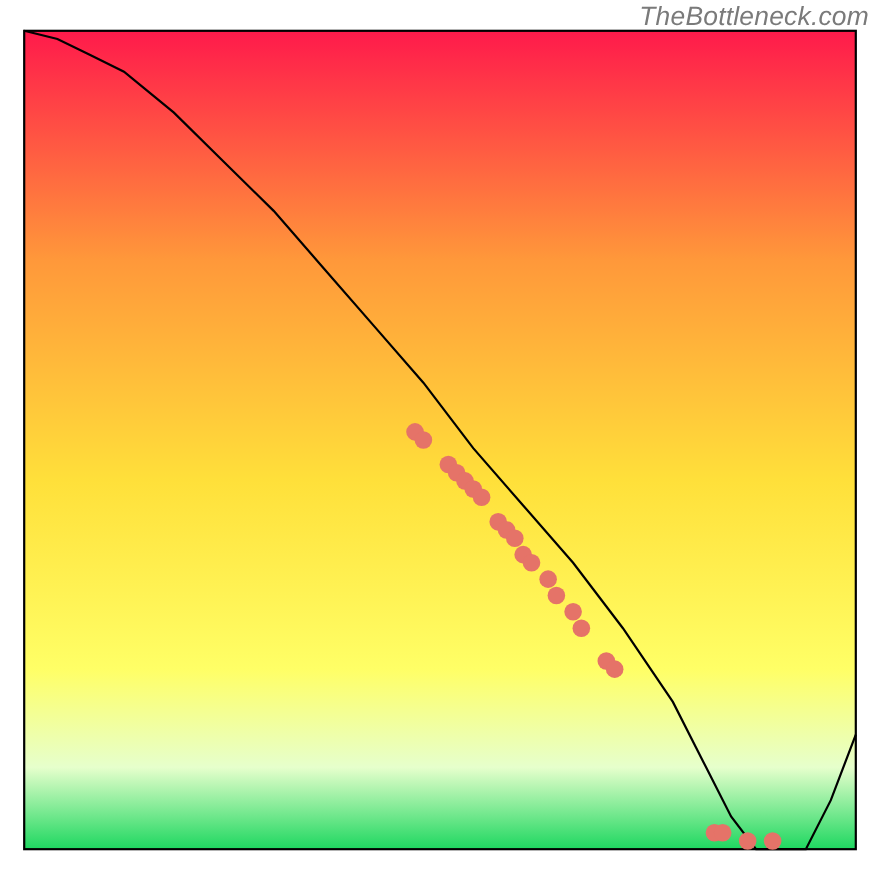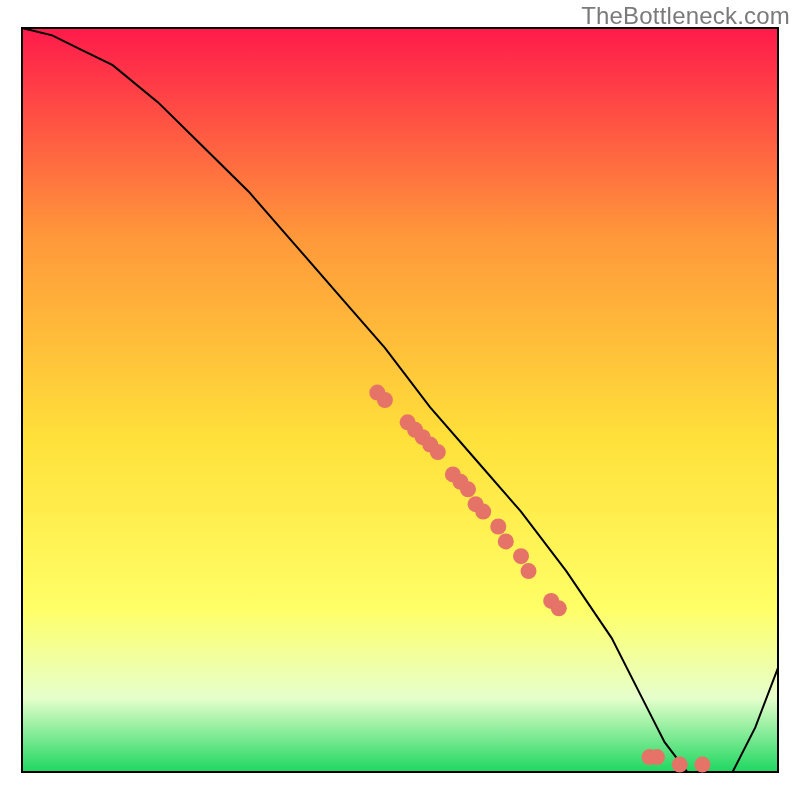--- a/index.html
+++ b/index.html
@@ -7,20 +7,21 @@
     padding: 0;
     width: 800px;
     height: 800px;
     overflow: hidden;
     font-family: Arial, Helvetica, sans-serif;
   }
   .stage {
     position: relative;
     width: 800px;
     height: 800px;
+    font-style: italic;
   }
   .watermark {
     position: absolute;
     top: 2px;
     right: 10px;
     font-size: 24px;
     color: #7a7a7a;
     font-weight: 400;
     letter-spacing: 0.2px;
     z-index: 10;

